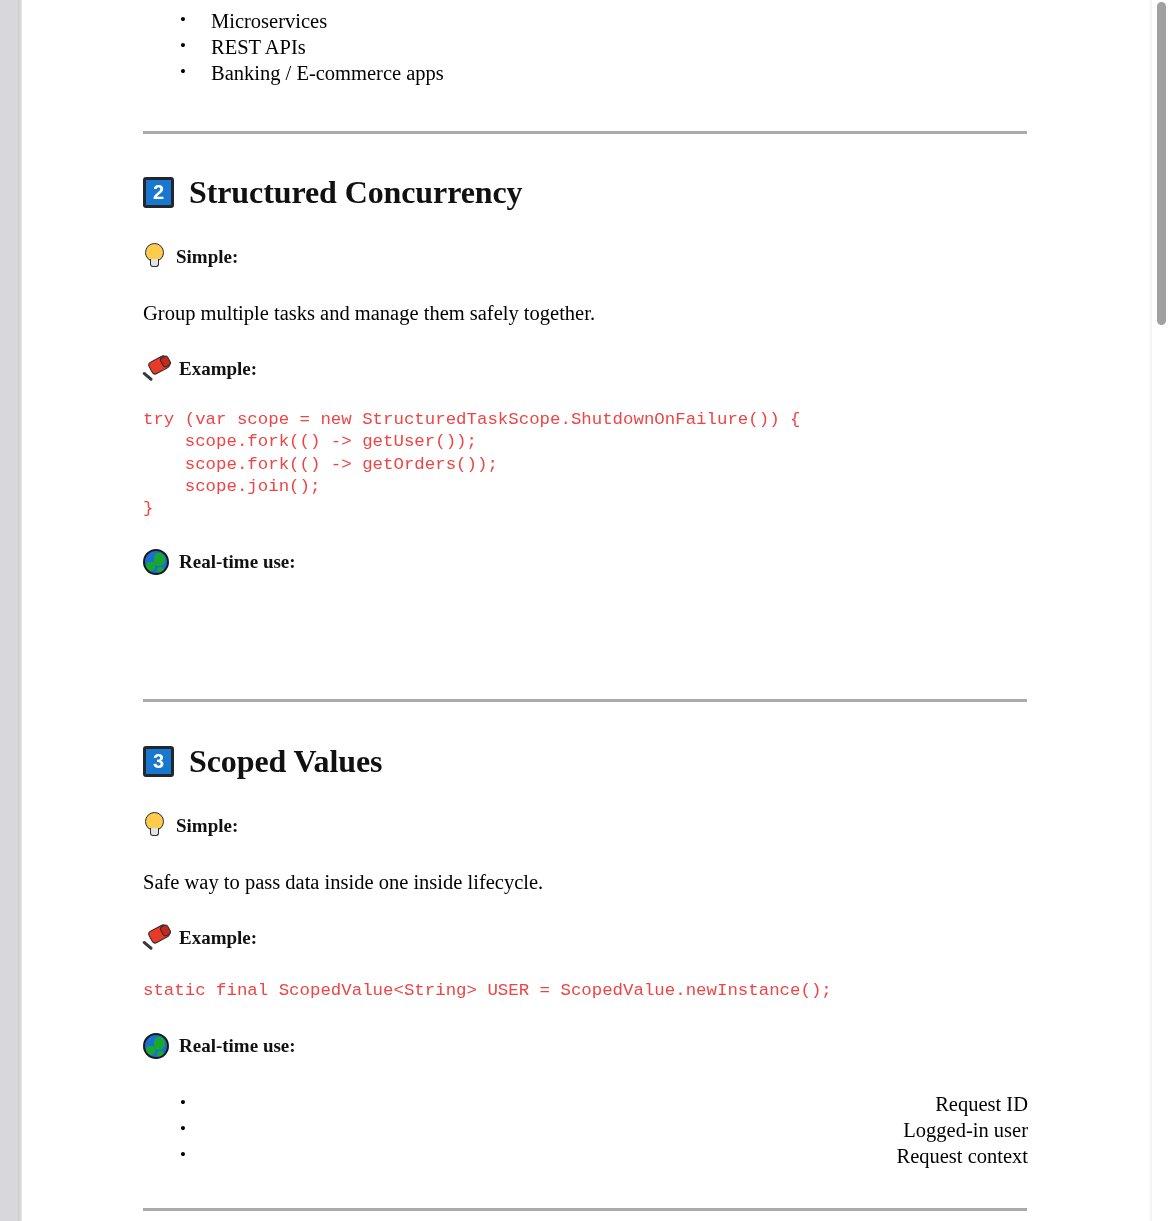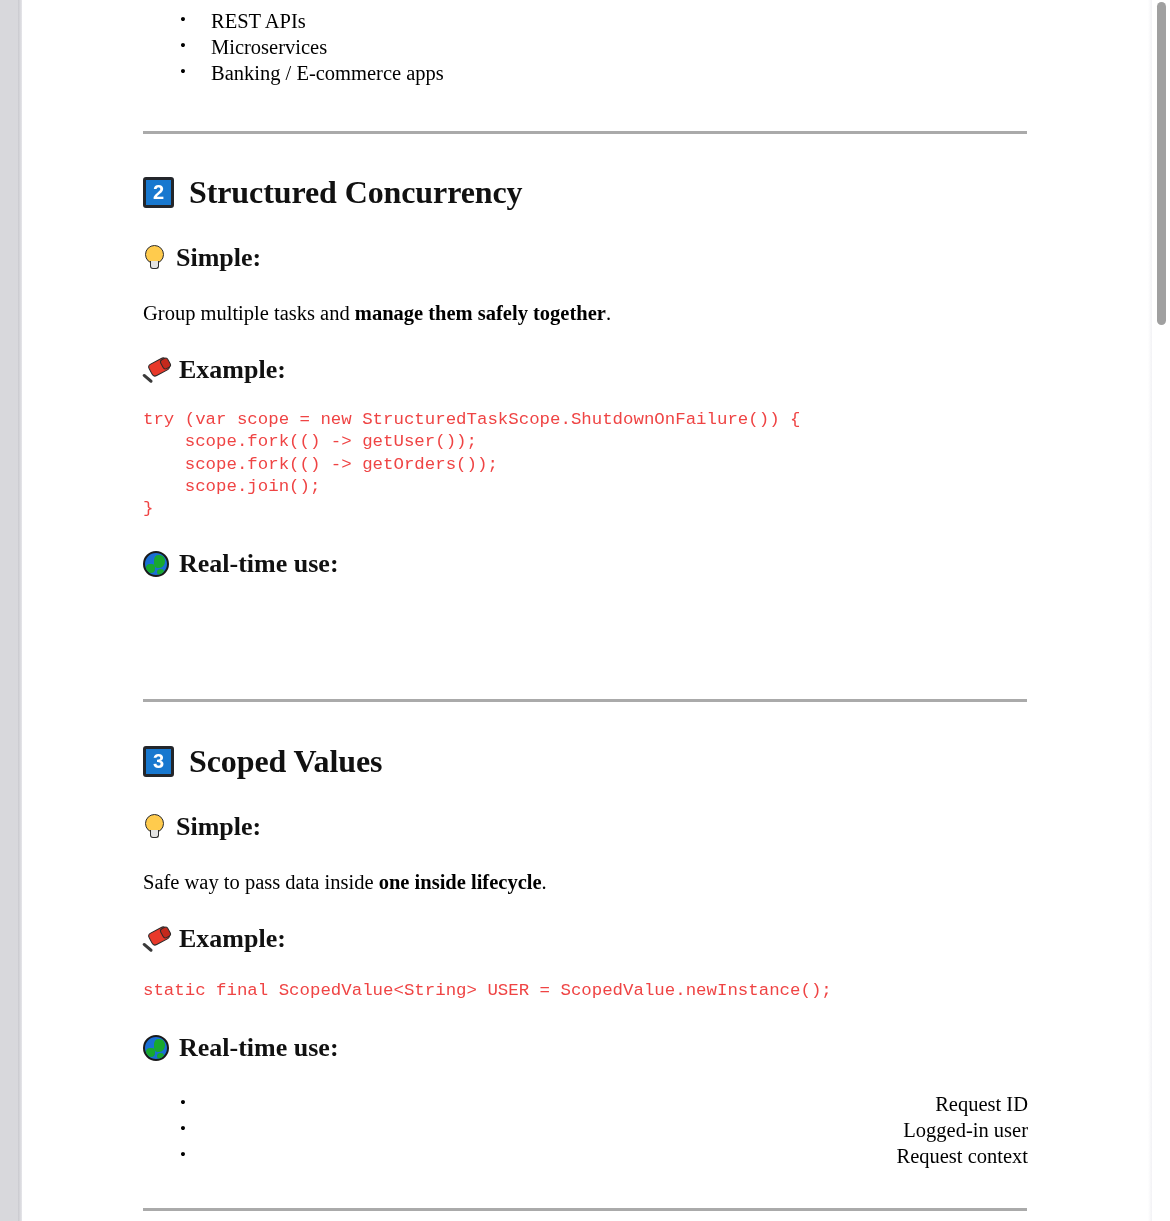--- a/index.html
+++ b/index.html
@@ -114,32 +114,32 @@
     font-size: 20px;
     font-weight: bold;
     line-height: 25px;
     text-align: center;
     flex: none;
   }
 
   .sub-head {
     display: flex;
     align-items: center;
-    font-size: 26px;
+    font-size: 19px;
     font-weight: bold;
     color: #111;
   }
   .sub-head .title { margin-left: 10px; }
 
   .para {
     font-size: 20.5px;
     line-height: 26px;
     color: #000;
   }
-  .para b { font-weight: bold; }
+  .para b { font-weight: normal; }
 
   pre.code {
     margin: 0;
     font-family: "Liberation Mono", "DejaVu Sans Mono", monospace;
     font-size: 17.4px;
     line-height: 22.3px;
     color: #ef4444;
     white-space: pre;
   }
 
@@ -206,22 +206,22 @@
 </style>
 </head>
 <body>
 
 <div id="page-shadow-l"></div>
 
 <div id="page">
 
   <div class="content" style="top:8px;">
     <ul class="bul">
+      <li>Microservices</li>
       <li>REST APIs</li>
-      <li>Microservices</li>
       <li>Banking / E-commerce apps</li>
     </ul>
   </div>
 
   <div class="content" style="top:131px;">
     <hr class="rule">
   </div>
 
   <div class="content" style="top:174px;">
     <div class="sec-head">

